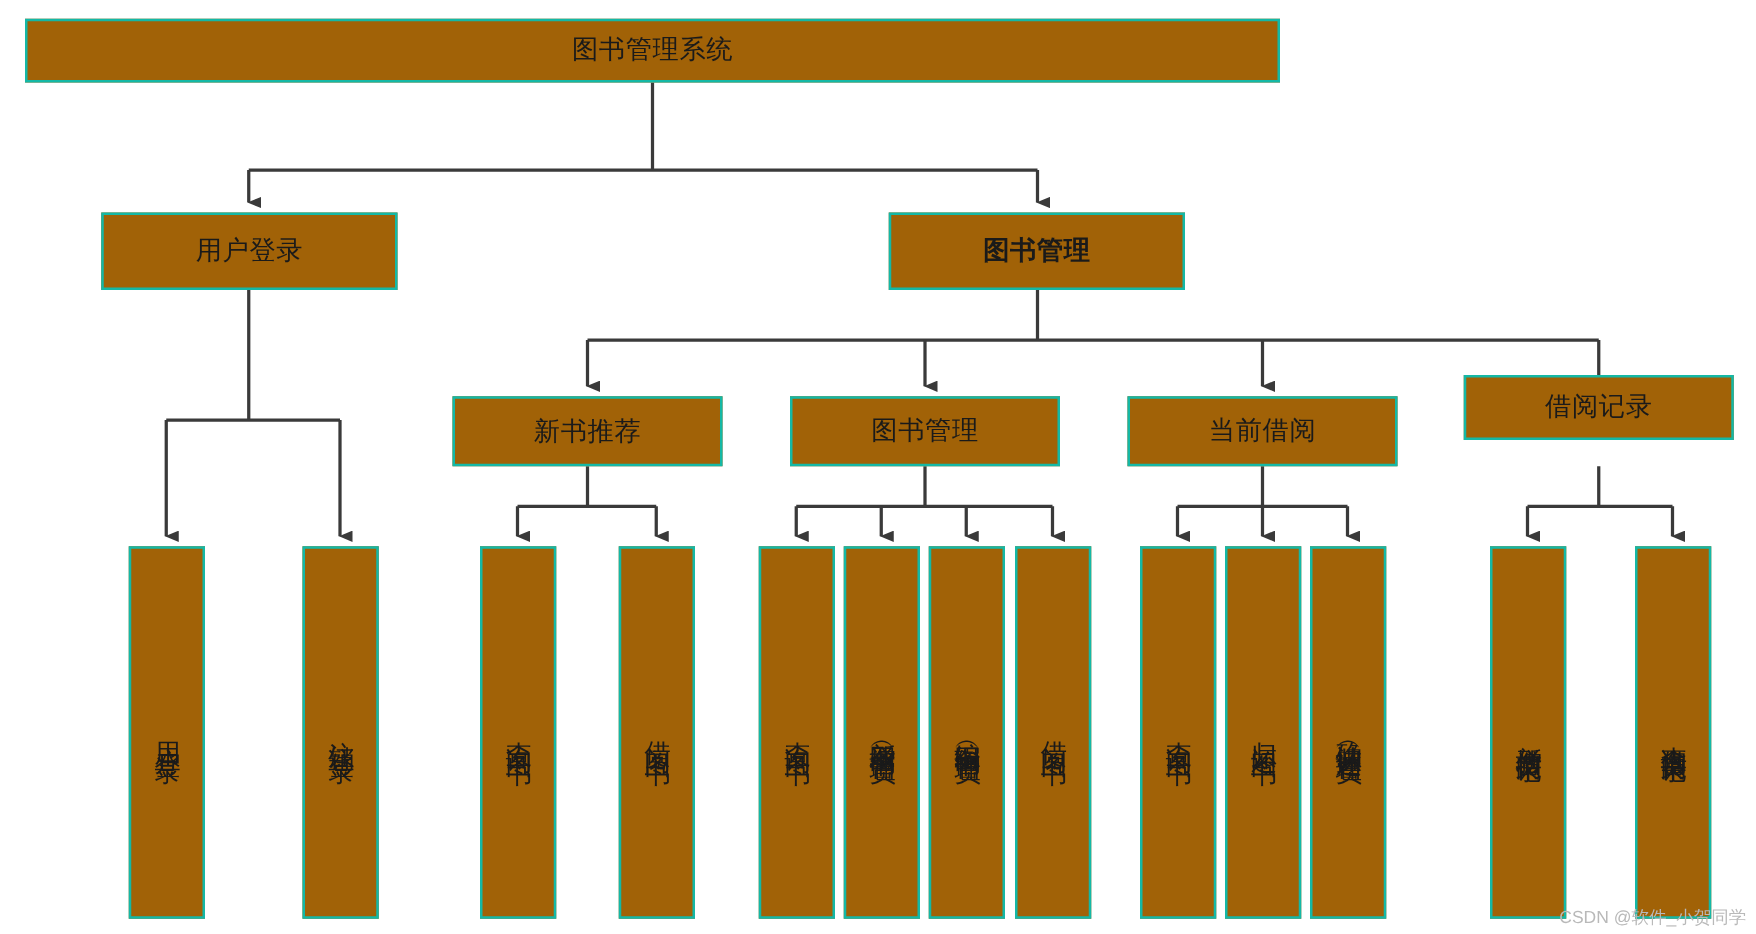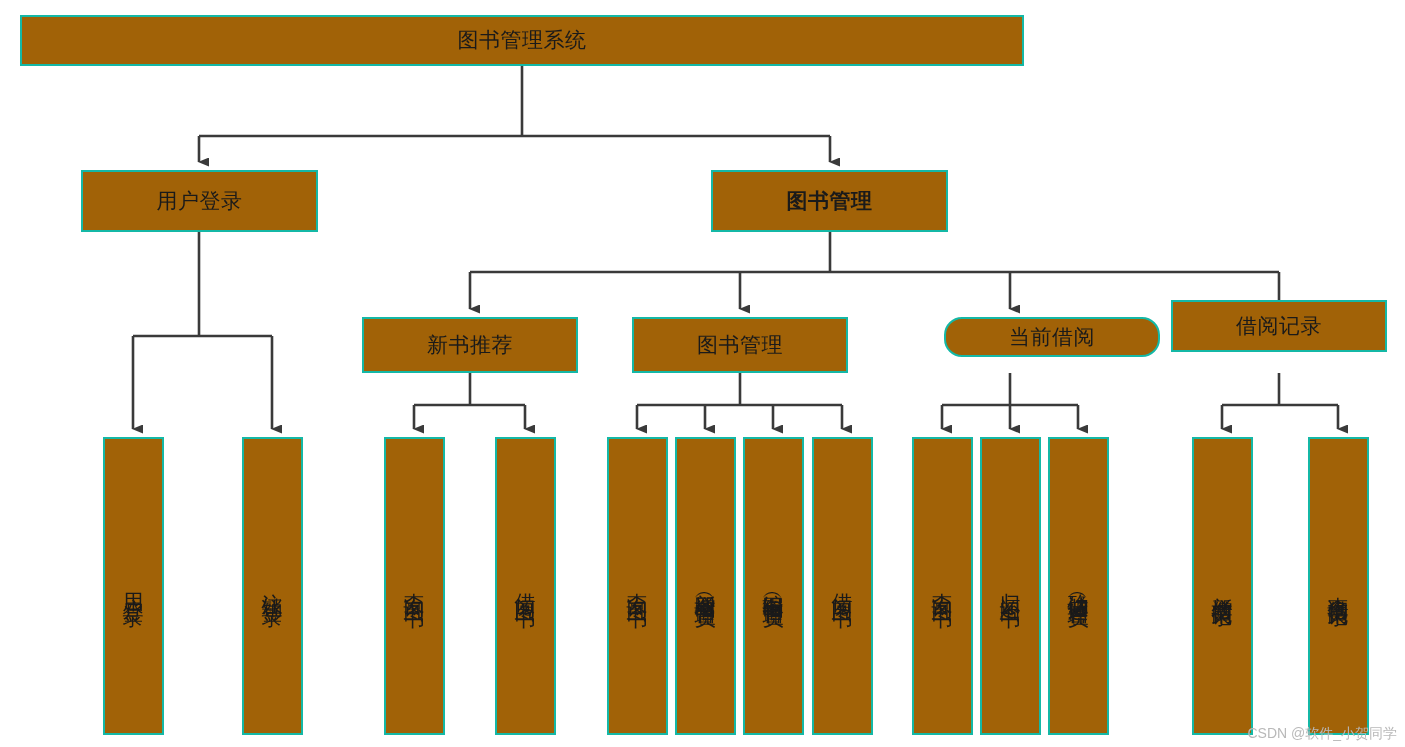--- a/index.html
+++ b/index.html
@@ -143,21 +143,21 @@
   </div>
 
   <div class="node" style="left:362px; top:317px; width:216px; height:56px;font-family:Liberation Serif, serif;">
     <span class="node-label">新书推荐</span>
   </div>
 
   <div class="node" style="left:632px; top:317px; width:216px; height:56px;">
     <span class="node-label">图书管理</span>
   </div>
 
-  <div class="node" style="left:944px; top:317px; width:216px; height:40px;border-radius:18px;">
+  <div class="node" style="left:902px; top:317px; width:216px; height:56px;">
     <span class="node-label">当前借阅</span>
   </div>
 
   <div class="node" style="left:1171px; top:300px; width:216px; height:52px;">
     <span class="node-label">借阅记录</span>
   </div>
 
   <div class="node vertical" style="left:103px; top:437px; width:61px; height:298px;">
     <span class="node-label">用户登录</span>
   </div>

